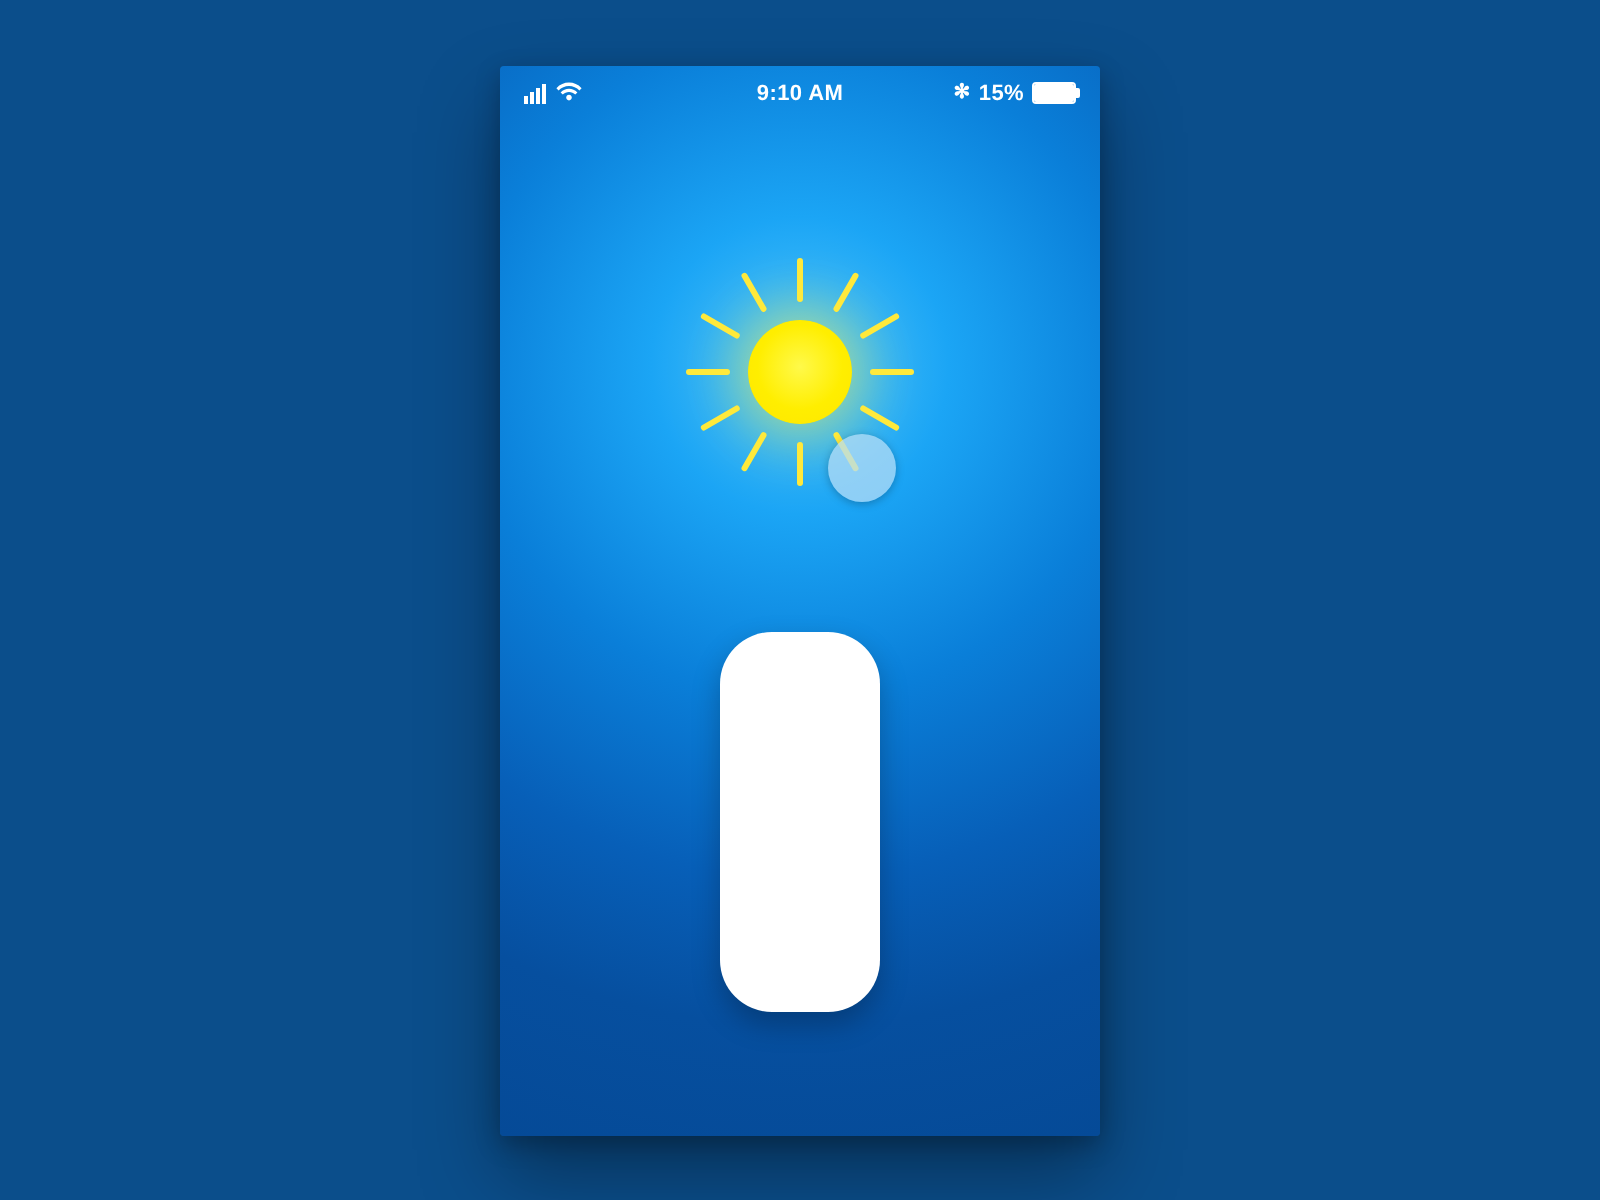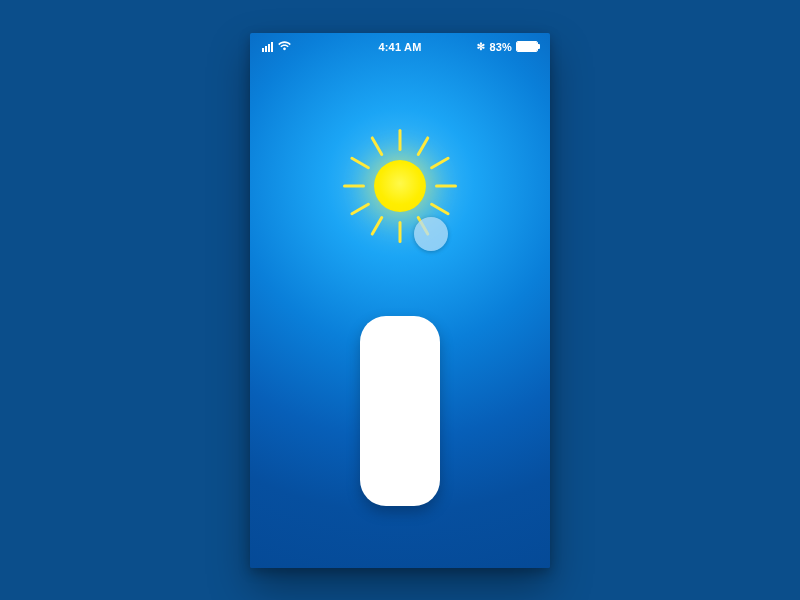--- a/index.html
+++ b/index.html
@@ -44,24 +44,24 @@
           <i></i>
           <i></i>
           <i></i>
         </span>
       <span>
         <svg width="13" height="10" viewBox="0 0 13 10">
             <path d="M6.5 9.2c.8 0 1.4-.6 1.4-1.4S7.3 6.4 6.5 6.4 5.1 7 5.1 7.8s.6 1.4 1.4 1.4zM2.3 5.2l1.1 1.1C4.2 5.5 5.3 5 6.5 5s2.3.5 3.1 1.3l1.1-1.1C9.5 4 8.1 3.4 6.5 3.4S3.5 4 2.3 5.2zM.2 3.1l1.1 1.1C2.7 2.8 4.5 2 6.5 2s3.8.8 5.2 2.2l1.1-1.1C11 1.2 8.9.3 6.5.3S2 1.2.2 3.1z" fill="#fff"></path>
           </svg>
       </span>
     </div>
-    <div class="center">4:41 AM</div>
+    <div class="center">9:10 AM</div>
     <div class="right">
       <span style="font-size:10px;line-height:11px;">✻</span>
-      <span>83%</span>
+      <span>15%</span>
       <span class="battery">
           <i id="batt-fill" style="width: 100%;"></i>
         </span>
     </div>
   </div>
 
   <div class="sun-wrap">
     <div class="sun-core"></div>
     <div id="rays">
         <div class="ray" style="transform: translate(-50%, -50%) rotate(0deg) translateY(-46px);"></div>

